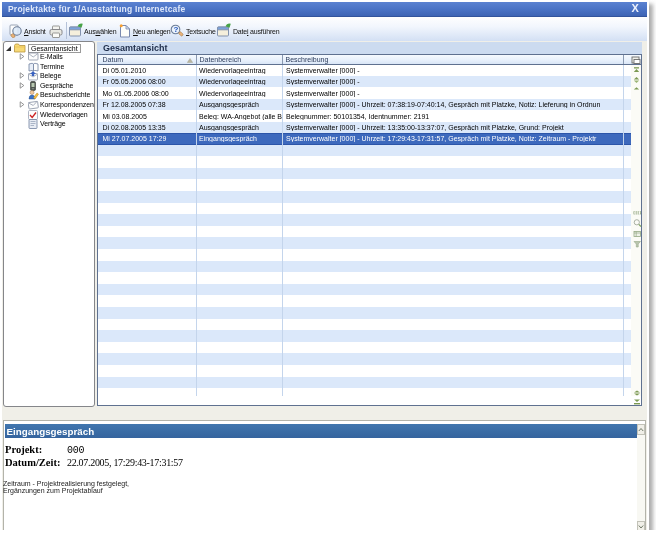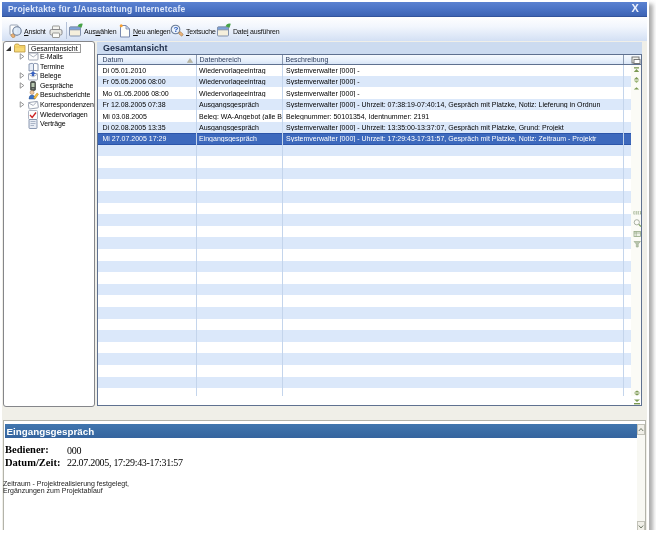--- a/index.html
+++ b/index.html
@@ -214,18 +214,18 @@
 <div class="abs nw" style="left:6.5px;top:425.5px;font-size:9.8px;font-weight:bold;color:#fff;">Eingangsgespräch</div>
 <div class="abs" style="left:637px;top:424px;width:8px;height:108px;background:#f8f8f3;"></div>
 <div class="abs" style="left:637px;top:424px;width:8px;height:11px;background:#f0efe8;border:1px solid #c2c2b8;box-sizing:border-box;"></div>
 <svg class="abs" style="left:638px;top:426.5px;" width="6" height="6" viewBox="0 0 6 6">
       <path d="M0.8 4 L3 1.5 L5.2 4" stroke="#707a68" stroke-width="1" fill="none"></path>
     </svg>
 <div class="abs" style="left:637px;top:521px;width:8px;height:11px;background:#f0efe8;border:1px solid #c2c2b8;box-sizing:border-box;"></div>
 <svg class="abs" style="left:638px;top:524px;" width="6" height="6" viewBox="0 0 6 6">
       <path d="M0.8 1.5 L3 4 L5.2 1.5" stroke="#707a68" stroke-width="1" fill="none"></path>
     </svg>
-<div class="abs nw" style="left:5px;top:444px;font-family:'Liberation Serif',serif;font-size:10.5px;font-weight:bold;color:#000;">Bediener:</div>
-<div class="abs nw" style="left:67px;top:444.5px;font-family:Liberation Serif, serif;font-size:10px;letter-spacing:-0.3px;color:#000;">000</div>
+<div class="abs nw" style="left:5px;top:444px;font-family:'Liberation Serif',serif;font-size:10.5px;font-weight:bold;color:#000;">Projekt:</div>
+<div class="abs nw" style="left:67px;top:444.5px;font-family:Liberation Mono, monospace;font-size:10px;letter-spacing:-0.3px;color:#000;">000</div>
 <div class="abs nw" style="left:5px;top:456.5px;font-family:'Liberation Serif',serif;font-size:10.5px;font-weight:bold;color:#000;">Datum/Zeit:</div>
 <div class="abs nw" style="left:67px;top:457px;font-family:'Liberation Serif',serif;font-size:10px;letter-spacing:-0.3px;color:#000;">22.07.2005, 17:29:43-17:31:57</div>
 <div class="abs nw" style="left:3px;top:479.5px;font-size:7px;color:#222;">Zeitraum - Projektrealisierung festgelegt,</div>
 <div class="abs nw" style="left:3px;top:486.5px;font-size:7px;color:#222;">Ergänzungen zum Projektablauf</div>
 </div>
 </body></html>

